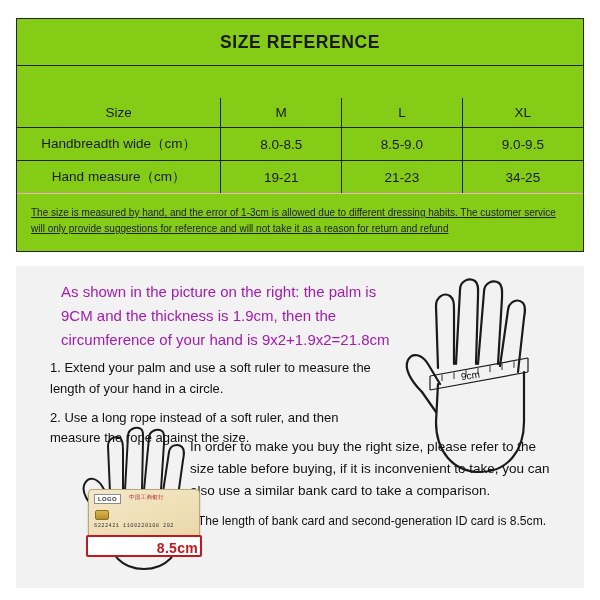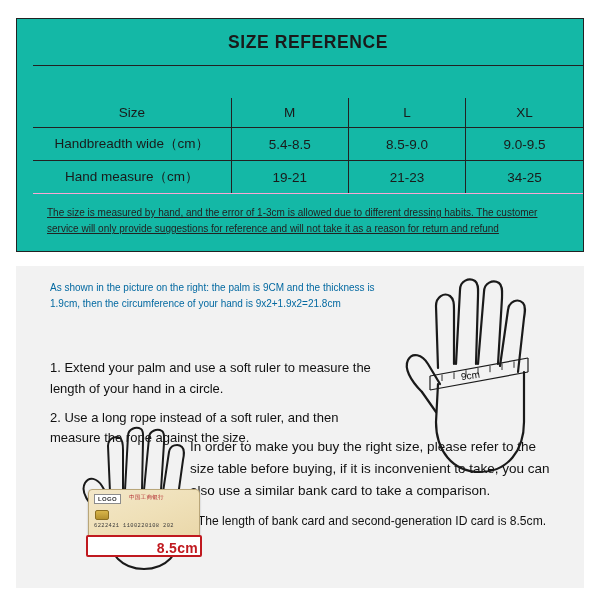--- a/index.html
+++ b/index.html
@@ -10,22 +10,21 @@
     font-family: "Liberation Sans", sans-serif;
     color: #1a1a1a;
     overflow: hidden;
   }
   .page { width: 600px; height: 600px; padding: 18px 16px 10px 16px; }
 
   
   .table-card {
     border: 1px solid #222;
     width: 568px;
-    background: #14b8a6;
-    padding-left: 16px;
+    background: #84cc16;
   }
   .title {
     text-align: center;
     font-size: 17.5px;
     font-weight: bold;
     letter-spacing: 0.6px;
     padding: 13px 0 12px 0;
     border-bottom: 1px solid #222;
   }
   table.size { width: 100%; border-collapse: collapse; margin-top: 32px; }
@@ -57,24 +56,24 @@
   .illu-card {
     position: relative;
     margin-top: 14px;
     width: 568px;
     height: 322px;
     background: #f2f2f2;
     overflow: hidden;
   }
   .illu-text-top {
     position: absolute;
-    left: 34px; top: 14px; width: 330px;
-    font-size: 10px;
+    left: 45px; top: 14px; width: 330px;
+    font-size: 15px;
     line-height: 1.58;
-    color: #0369a1;
+    color: #a21caf;
   }
   .illu-steps {
     position: absolute;
     left: 34px; top: 92px; width: 330px;
     font-size: 13px;
     line-height: 1.55;
     color: #111;
   }
   .illu-steps p { margin: 0 0 9px 0; }
   .illu-text-bottom {
@@ -171,21 +170,21 @@
     <table class="size">
       <tbody>
           <tr>
         <td class="lbl">Size</td>
         <td class="val">M</td>
         <td class="val">L</td>
         <td class="val">XL</td>
       </tr>
       <tr>
         <td class="lbl">Handbreadth wide（cm）</td>
-        <td class="val">5.4-8.5</td>
+        <td class="val">8.0-8.5</td>
         <td class="val">8.5-9.0</td>
         <td class="val">9.0-9.5</td>
       </tr>
       <tr>
         <td class="lbl">Hand measure（cm）</td>
         <td class="val">19-21</td>
         <td class="val">21-23</td>
         <td class="val">34-25</td>
       </tr>
     </tbody>

